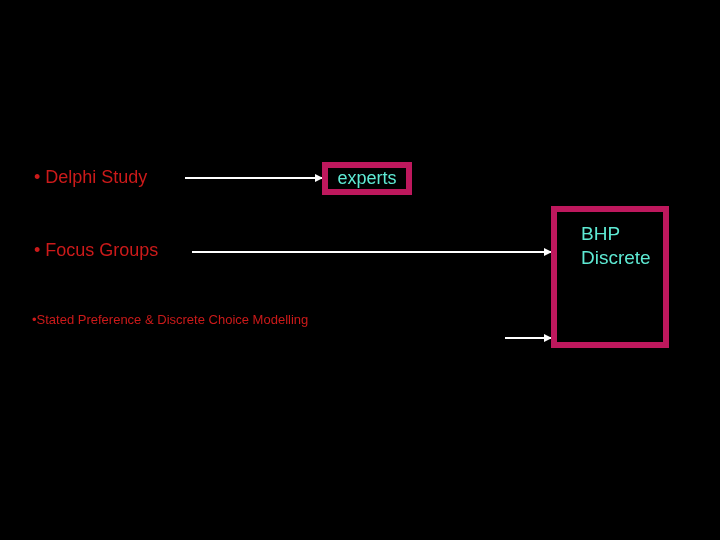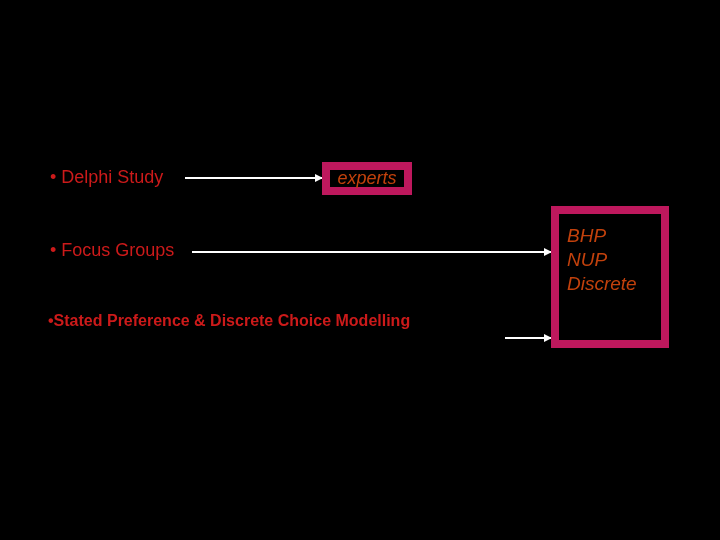--- a/index.html
+++ b/index.html
@@ -16,67 +16,64 @@
     font-family: "Liberation Sans", sans-serif;
     -webkit-font-smoothing: antialiased;
   }
 
   
   .bullet {
     position: absolute;
     color: #cc1a1a;
     white-space: nowrap;
     line-height: 1;
-    margin-left: 16px;
   }
   .bullet .dot {
     color: #cc1a1a;
   }
   #bullet-delphi {
     left: 34px;
     top: 168px;
     font-size: 18px;
   }
   #bullet-focus {
     left: 34px;
     top: 241px;
     font-size: 18px;
   }
   #bullet-stated {
     left: 32px;
     top: 313px;
-    font-size: 16px;
-    font-weight: bold;
+    font-size: 13px;
   }
 
   
   .wbox {
     position: absolute;
-    border: 8px solid #be185d;
+    border: 6px solid #be185d;
     background: transparent;
-    color: #c2410c;
+    color: #5eead4;
     box-sizing: border-box;
-    font-style: italic;
   }
   #box-experts {
     left: 322px;
     top: 162px;
     width: 90px;
     height: 33px;
     display: flex;
     align-items: center;
     justify-content: center;
     font-size: 18px;
   }
   #box-categories {
     left: 551px;
     top: 206px;
     width: 118px;
     height: 142px;
-    padding: 10px 0 0 8px;
+    padding: 10px 0 0 24px;
     font-size: 19px;
     line-height: 24px;
   }
   #box-categories .cat-item {
     display: block;
     white-space: nowrap;
   }
 
   
   .arrow {
@@ -131,17 +128,16 @@
   <div class="arrow" id="arrow-delphi-experts"></div>
   <div class="arrow" id="arrow-focus-categories"></div>
   <div class="arrow" id="arrow-stated-categories"></div>
 
   <div class="wbox" id="box-experts">
     <span>experts</span>
   </div>
 
   <div class="wbox" id="box-categories">
     <span class="cat-item">BHP</span>
-    <span class="cat-item">NUP</span>
     <span class="cat-item">Discrete</span>
   </div>
 
 </div>
 
 </body></html>

